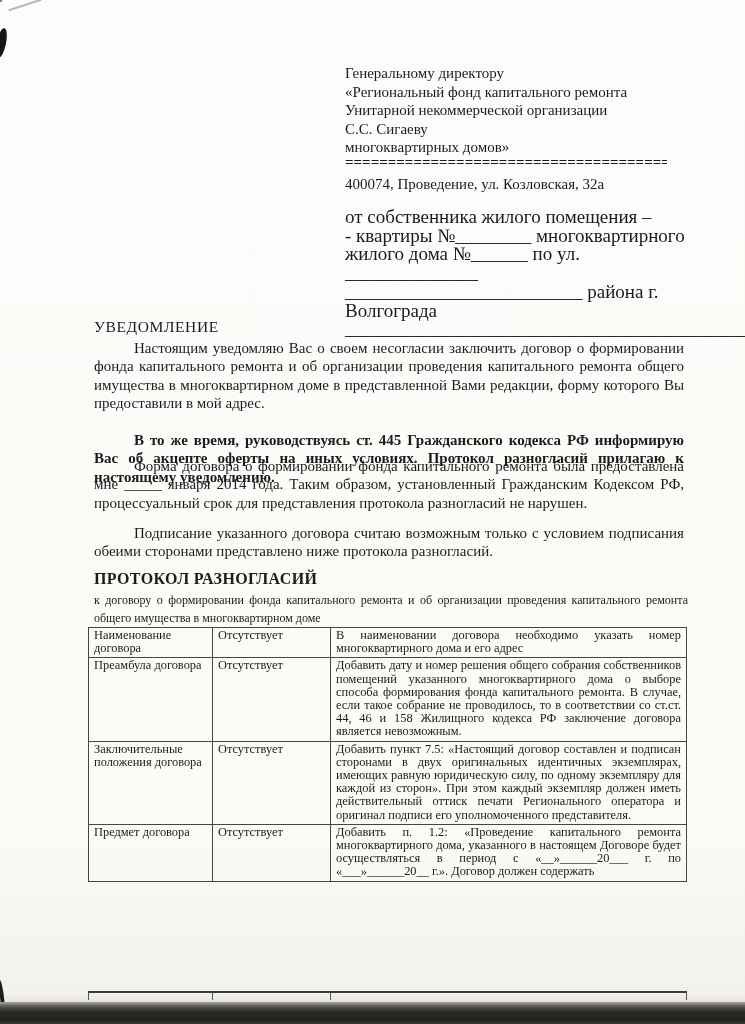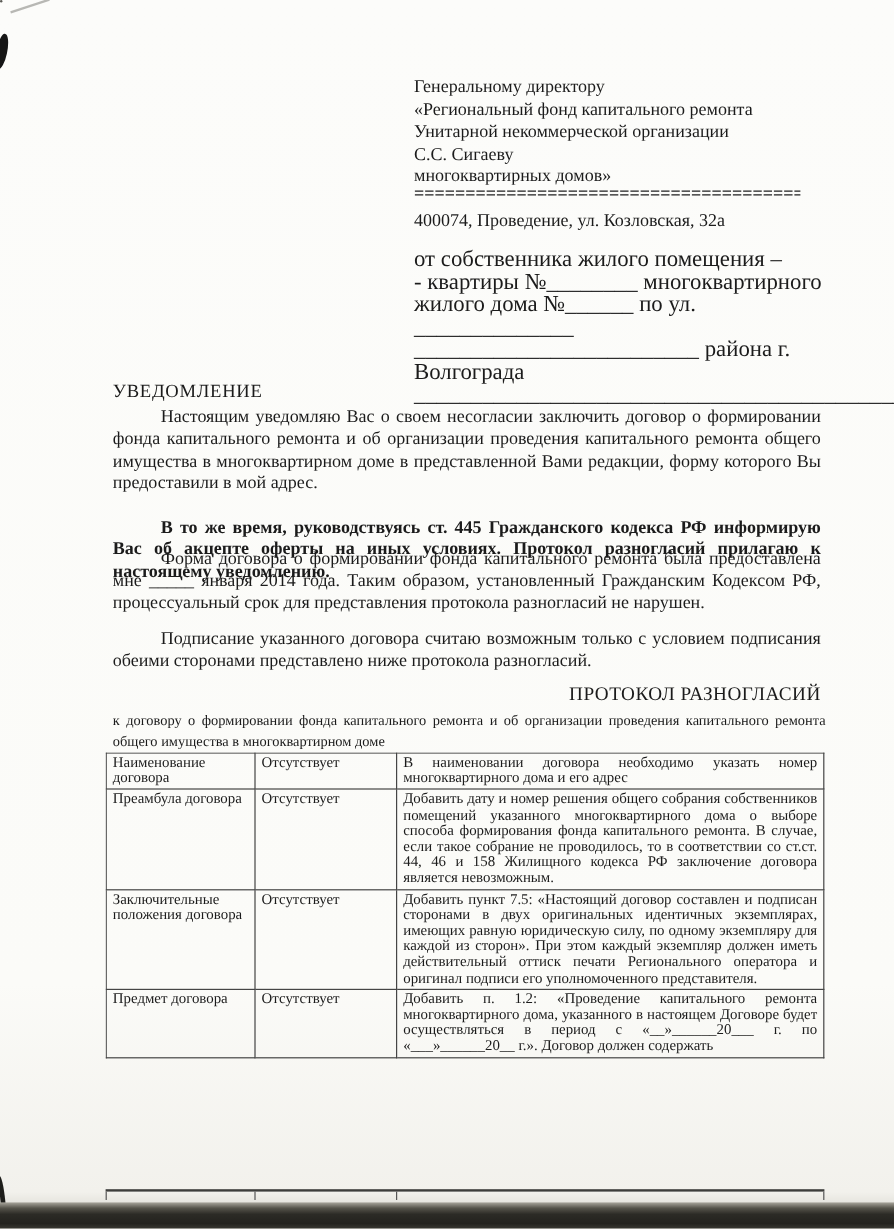--- a/index.html
+++ b/index.html
@@ -8,21 +8,21 @@
         font-family:"Liberation Serif","DejaVu Serif",serif;color:#1b1b1b;overflow:hidden;}
   .abs{position:absolute;}
   .recipient{left:345px;top:64px;width:340px;font-size:15px;line-height:18.5px;}
   .separator{left:345px;top:154px;width:322px;font-size:15px;font-weight:600;letter-spacing:0px;
              white-space:nowrap;overflow:hidden;line-height:16px;}
   .address{left:345px;top:176px;width:340px;font-size:15px;}
   .sender{left:345px;top:208px;width:348px;font-size:19px;line-height:18.7px;}
   .notice-title{left:94px;top:306px;font-size:15.5px;letter-spacing:.6px;margin-top:12px;}
   .para{left:94px;width:590px;font-size:15px;line-height:18.4px;text-align:justify;text-indent:40px;}
   .p1{top:339px;} .p2{top:431px;font-weight:bold;} .p3{top:457px;} .p4{top:524px;}
-  .protocol-title{left:94px;top:570px;width:590px;text-align:right;font-size:16px;letter-spacing:.4px;}
+  .protocol-title{left:94px;top:570px;width:590px;text-align:left;font-size:16px;letter-spacing:.4px;font-weight:bold;}
   .protocol-subtitle{left:94px;top:592px;width:594px;font-size:12px;line-height:17.8px;text-align:justify;}
   .table-wrap{left:88px;top:627px;width:600px;height:366px;overflow:hidden;}
   table{border-collapse:collapse;table-layout:fixed;width:598px;font-size:12.4px;line-height:13.2px;}
   td,th{border:1px solid #454545;vertical-align:top;padding:1px 5px 2px 5px;font-weight:normal;
         text-align:justify;overflow:hidden;}
   td.c2,th.c2{text-align:justify;}
   .cut-line{left:88px;top:991px;width:599px;height:2px;background:#3d3d3b;}
   .stub{width:1px;height:7px;background:#555;top:993px;}
   .scan-strip{left:0;top:1002px;width:745px;height:22px;
       background:linear-gradient(180deg,#a8a59b 0%,#55534a 22%,#2c2b26 45%,#23221e 80%,#3a3933 100%);}

